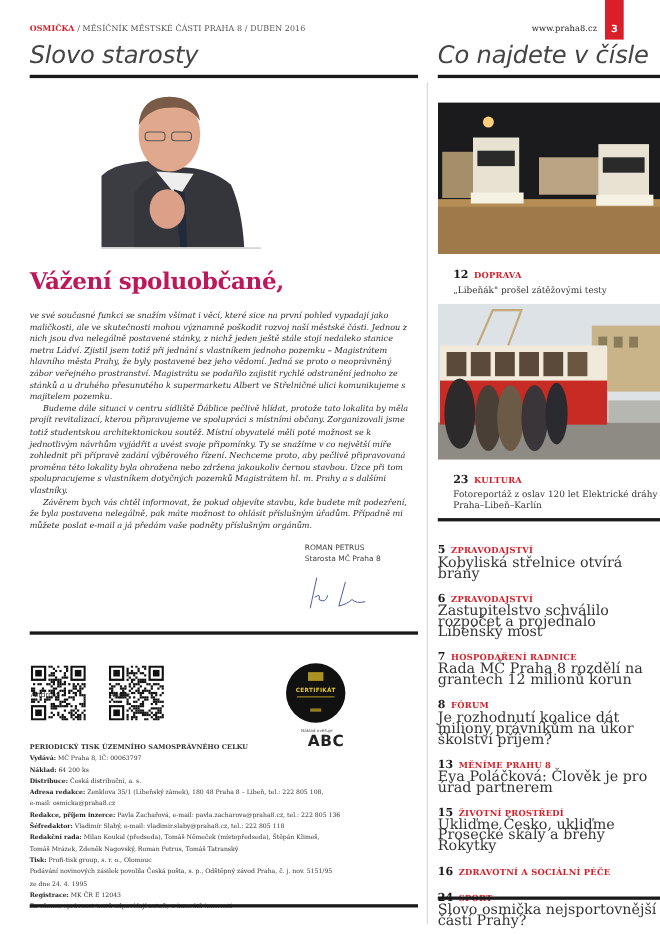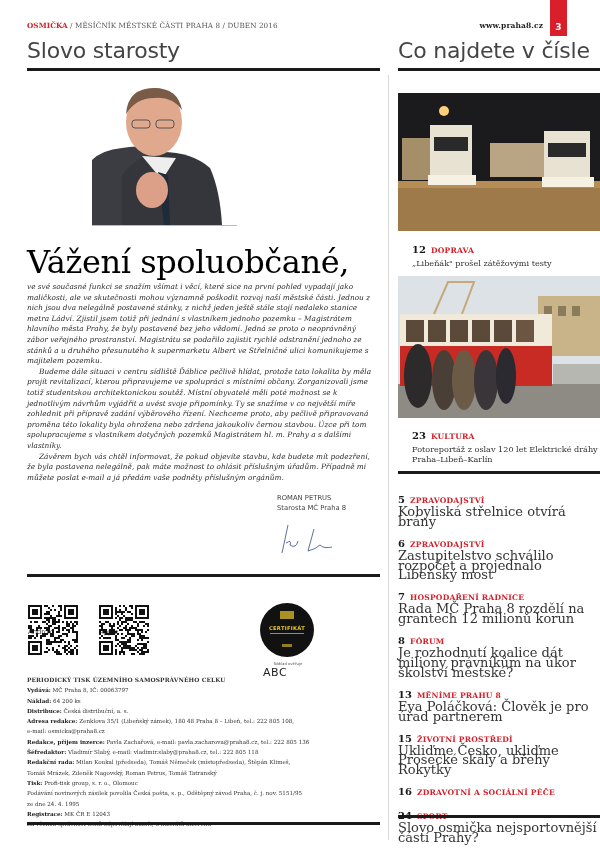--- a/index.html
+++ b/index.html
@@ -3,51 +3,51 @@
 <meta charset="utf-8">
 <style>
   * { box-sizing: border-box; margin: 0; padding: 0; }
   html, body { width: 600px; height: 849px; background: #fff; overflow: hidden; }
   body { position: relative; font-family: "DejaVu Serif", serif; color: #222; }
 
   
   .topbar { position: absolute; left: 27px; top: 21px; width: 540px; height: 14px; font-size: 7.2px; letter-spacing: 0.1px; }
   .topbar .brand { color: #d4202a; font-weight: bold; }
   .topbar .sub { color: #555; }
-  .topbar .web { position: absolute; right: 24px; top: 0; font-weight: bold; color: #222; font-size: 7.5px; text-align: center; }
+  .topbar .web { position: absolute; right: 24px; top: 0; font-weight: normal; color: #222; font-size: 7.5px; text-align: center; }
   .pagetab { position: absolute; left: 550px; top: 0; width: 17px; height: 36px; background: #d9202a; color: #fff; font-weight: bold; font-size: 9px; font-family: "DejaVu Sans", sans-serif; text-align: center; padding-top: 22px; }
 
-  .section-title { position: absolute; font-family: "DejaVu Sans", sans-serif; font-size: 22px; color: #444; font-weight: normal; letter-spacing: -0.2px; }
+  .section-title { position: absolute; font-family: "DejaVu Sans", sans-serif; font-size: 22px; color: #444; font-weight: normal; letter-spacing: -0.2px; font-style: italic; }
   .rule { position: absolute; height: 3px; background: #1a1a1a; }
 
   
   .portrait { position: absolute; left: 92px; top: 80px; width: 140px; height: 145px; overflow: hidden; background: #fff; }
   .portrait svg { width: 100%; height: 100%; display: block; }
   .portrait-line { position: absolute; left: 92px; top: 225px; width: 145px; height: 1px; background: #bbb; }
 
-  .headline { position: absolute; left: 27px; top: 243px; font-family: "DejaVu Serif", serif; font-weight: normal; font-size: 32px; color: #000000; letter-spacing: -0.4px; }
+  .headline { position: absolute; left: 27px; top: 243px; font-family: "DejaVu Serif", serif; font-weight: bold; font-size: 21px; color: #be185d; letter-spacing: -0.4px; }
 
   .body-text { position: absolute; left: 27px; top: 282px; width: 350px; font-family: "DejaVu Serif", serif; font-style: italic; font-size: 7.35px; line-height: 10.6px; color: #2a2a2a; }
   .body-text p { text-align: left; }
   .body-text p + p { text-indent: 12px; }
 
   .signature-block { position: absolute; left: 277px; top: 494px; font-family: "DejaVu Sans", sans-serif; font-size: 6.8px; color: #444; line-height: 9.5px; }
   .signature { position: absolute; left: 278px; top: 523px; width: 60px; height: 32px; }
   .sig-rule { position: absolute; left: 27px; top: 574px; width: 353px; height: 3px; background: #1a1a1a; }
 
   .qr-label { position: absolute; top: 590px; font-family: "DejaVu Sans", sans-serif; font-size: 6.8px; color: #444; margin-top: 38px; }
   .qr { position: absolute; top: 605px; width: 50px; height: 50px; }
 
   .cert { position: absolute; left: 260px; top: 603px; width: 54px; height: 54px; border-radius: 50%; background: #111; color: #e9c82b; font-family: "DejaVu Sans", sans-serif; text-align: center; }
   .cert .ct { position: absolute; left: 0; right: 0; top: 22px; font-size: 5.2px; font-weight: bold; letter-spacing: 0.3px; }
   .cert .cs { position: absolute; left: 10px; right: 10px; top: 30px; height: 1px; background: #a88f20; }
   .cert .ci { position: absolute; left: 20px; top: 8px; width: 14px; height: 8px; background: #e9c82b; opacity: .7; }
   .cert .cb { position: absolute; left: 22px; top: 41px; width: 10px; height: 3px; background: #e9c82b; opacity: .6; }
   .abc-label { position: absolute; left: 263px; top: 661px; font-family: "DejaVu Sans", sans-serif; font-size: 3.8px; color: #555; width: 50px; text-align: center; }
-  .abc-logo { position: absolute; left: 263px; top: 666px; width: 50px; text-align: left; font-family: "DejaVu Sans", sans-serif; font-weight: normal; font-size: 11px; color: #222; letter-spacing: 0.5px; }
+  .abc-logo { position: absolute; left: 263px; top: 666px; width: 50px; text-align: right; font-family: "DejaVu Sans", sans-serif; font-weight: bold; font-size: 14px; color: #222; letter-spacing: 0.5px; }
 
   .imprint { position: absolute; left: 27px; top: 675px; width: 360px; font-family: "DejaVu Serif", serif; font-size: 5.6px; line-height: 10.3px; color: #333; }
   .imprint .head { font-weight: bold; font-size: 5.9px; letter-spacing: 0.1px; }
   .imprint b { font-weight: bold; color: #222; }
   .imprint-rule { position: absolute; left: 27px; top: 822px; width: 353px; height: 3px; background: #1a1a1a; }
 
   .col-divider { position: absolute; left: 388px; top: 75px; width: 1px; height: 765px; background: #d8d8d8; }
 
   
   .photo { position: absolute; left: 398px; overflow: hidden; }
@@ -620,20 +620,20 @@
   <span class="num">23</span>
   <span class="cat">KULTURA</span>
   <div class="desc">Fotoreportáž z oslav 120 let Elektrické dráhy Praha–Libeň–Karlín</div>
 </div>
 <div class="right-rule" style="top:471px;"></div>
 
 <div class="toc" id="toc">
     <div class="toc-item"><span class="num">5</span> <span class="cat">ZPRAVODAJSTVÍ</span><div class="desc">Kobyliská střelnice otvírá brány</div></div>
     <div class="toc-item"><span class="num">6</span> <span class="cat">ZPRAVODAJSTVÍ</span><div class="desc">Zastupitelstvo schválilo rozpočet a projednalo Libeňský most</div></div>
     <div class="toc-item"><span class="num">7</span> <span class="cat">HOSPODAŘENÍ RADNICE</span><div class="desc">Rada MČ Praha 8 rozdělí na grantech 12 milionů korun</div></div>
-    <div class="toc-item"><span class="num">8</span> <span class="cat">FÓRUM</span><div class="desc">Je rozhodnutí koalice dát miliony právníkům na úkor školství městské?</div></div>
+    <div class="toc-item"><span class="num">8</span> <span class="cat">FÓRUM</span><div class="desc">Je rozhodnutí koalice dát miliony právníkům na úkor školství příjem?</div></div>
     <div class="toc-item"><span class="num">13</span> <span class="cat">MĚNÍME PRAHU 8</span><div class="desc">Eva Poláčková: Člověk je pro úřad partnerem</div></div>
     <div class="toc-item"><span class="num">15</span> <span class="cat">ŽIVOTNÍ PROSTŘEDÍ</span><div class="desc">Ukliďme Česko, ukliďme Prosecké skály a břehy Rokytky</div></div>
     <div class="toc-item"><span class="num">16</span> <span class="cat">ZDRAVOTNÍ A SOCIÁLNÍ PÉČE</span></div>
     <div class="toc-item"><span class="num">24</span> <span class="cat">SPORT</span><div class="desc">Slovo osmička nejsportovnější částí Prahy?</div></div>
     <div class="toc-item"><span class="num">27</span> </div>
   </div>
 <div class="right-rule" style="top:815px;"></div>
 
 </body></html>

